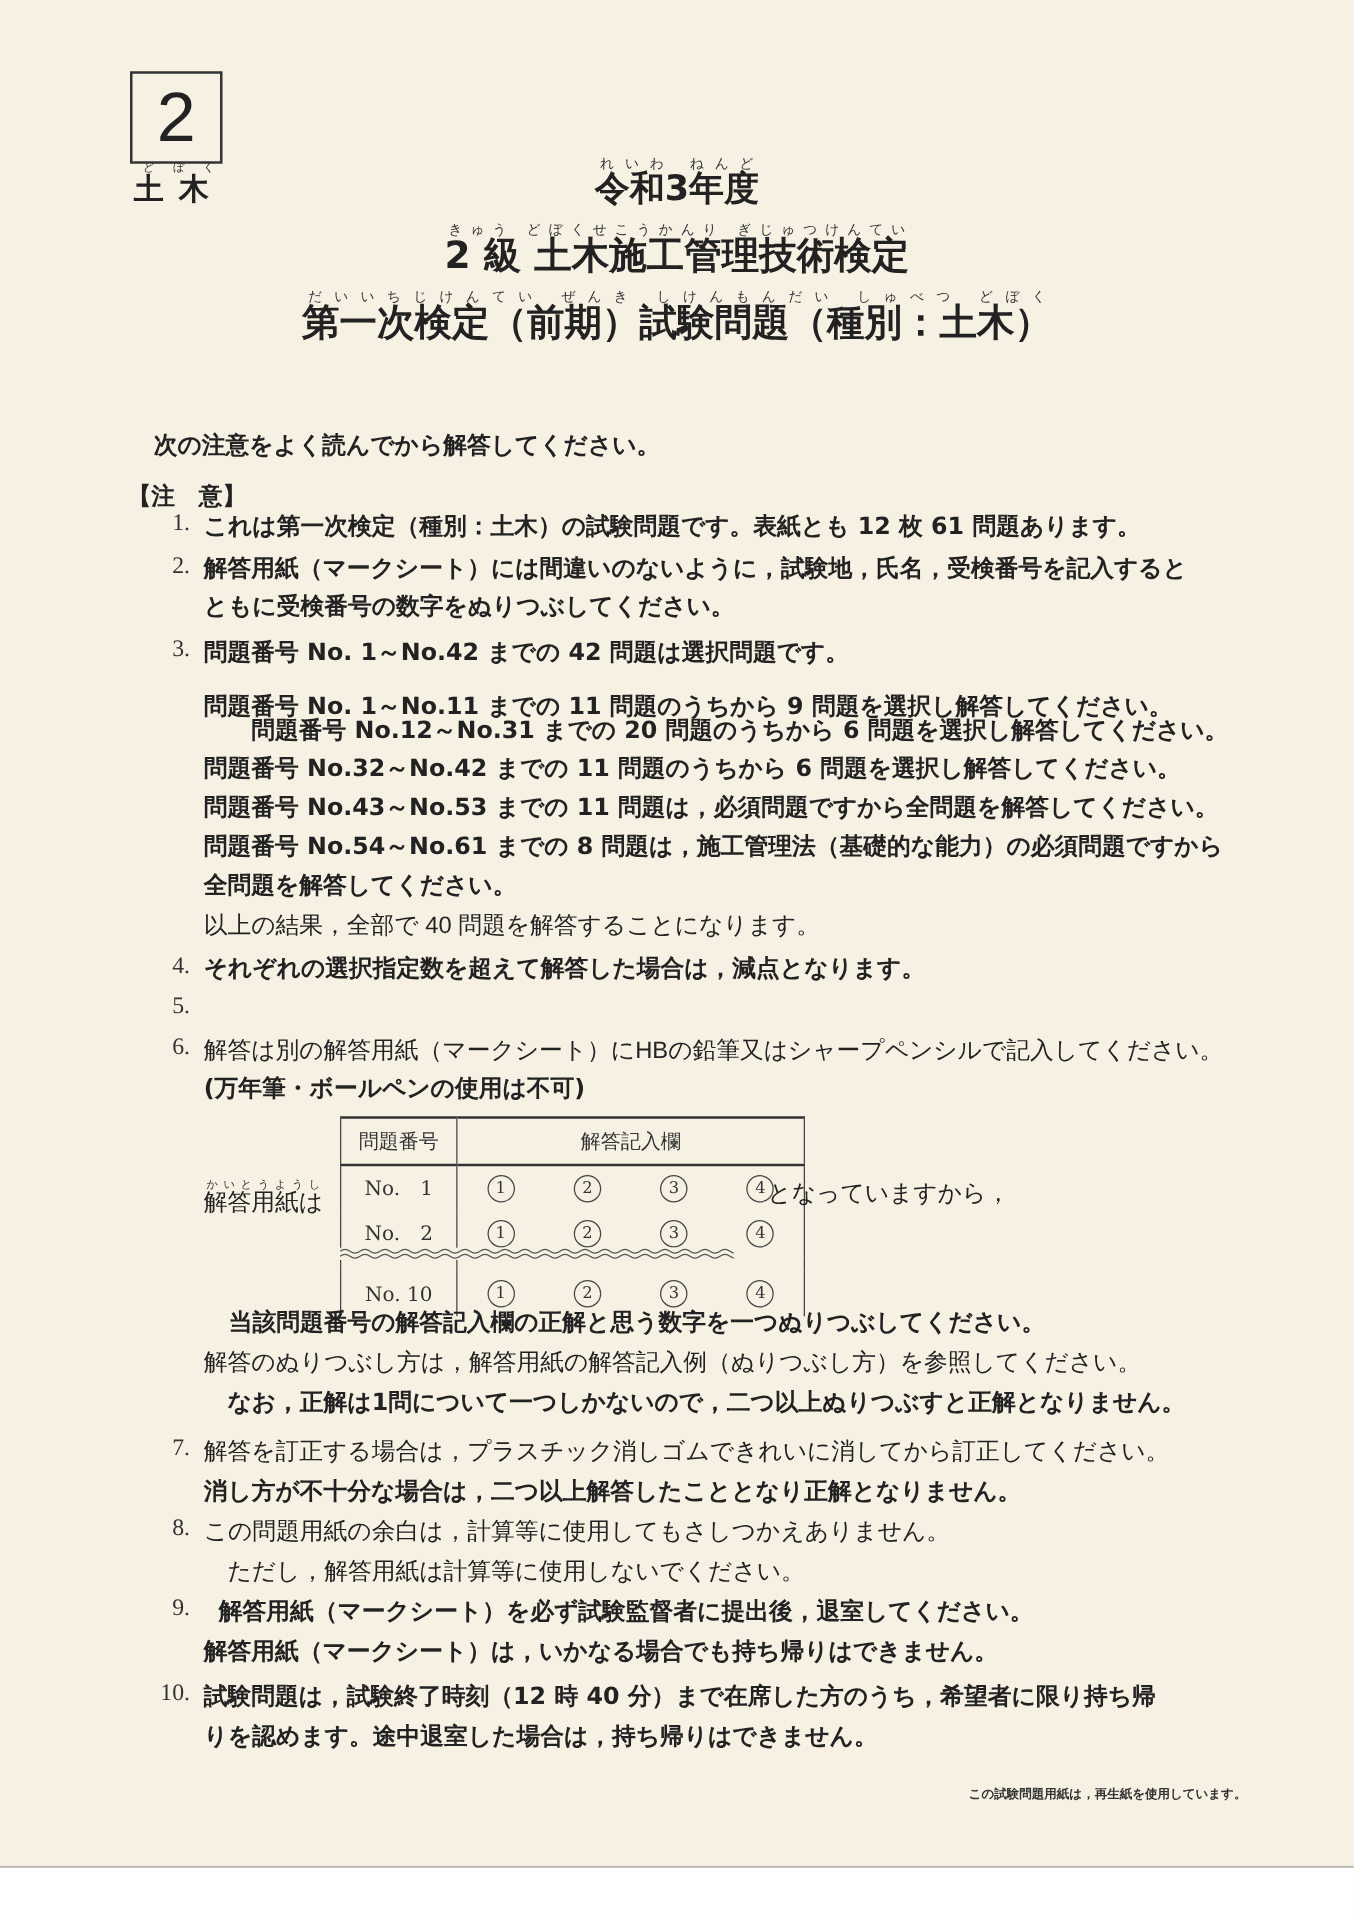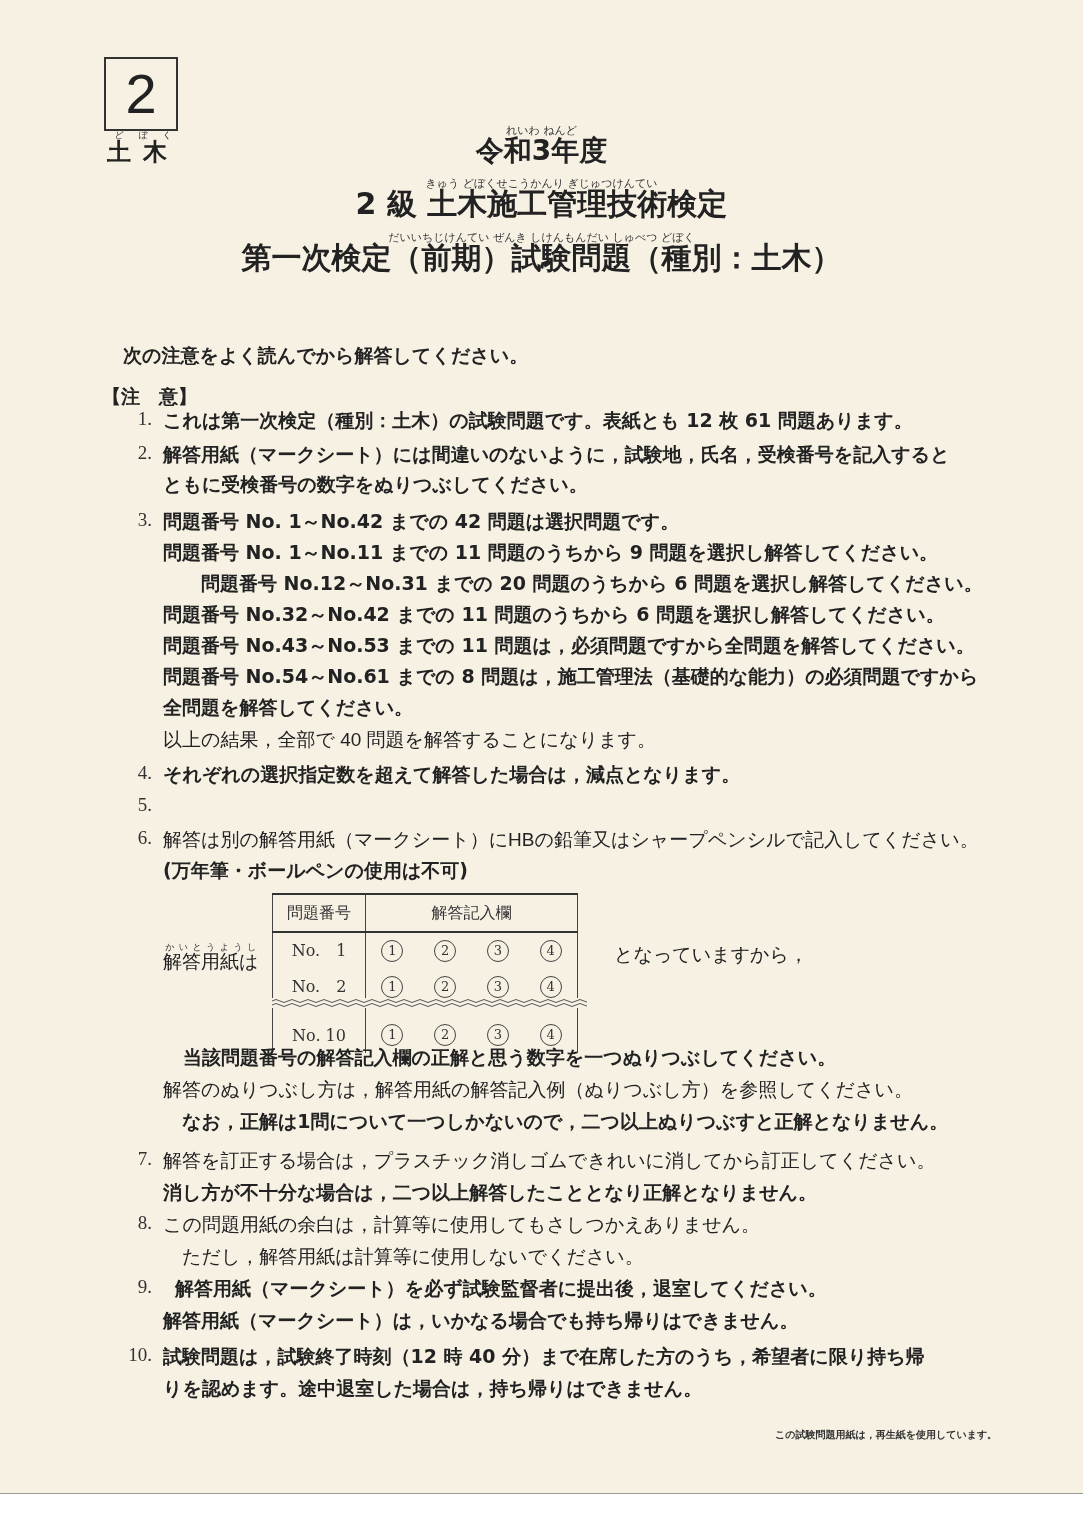--- a/index.html
+++ b/index.html
@@ -22,33 +22,33 @@
   }
   .category {
     position: absolute; left: 107px; top: 130px;
     font-size: 24px; font-weight: bold; letter-spacing: 12px;
   }
   ruby { ruby-position: over; }
   rt { font-size: 9px; font-weight: normal; color: #333; letter-spacing: 0; }
   .title { position: absolute; left: 0; width: 1083px; text-align: center; font-weight: bold; }
   .t1 { top: 125px; font-size: 28px; }
   .t2 { top: 178px; font-size: 30px; }
-  .t2 rt, .t1 rt, .t3 rt { font-size: 11px; text-align: center; }
+  .t2 rt, .t1 rt, .t3 rt { font-size: 11px; }
   .t3 { top: 232px; font-size: 30px; }
   .line {
     position: absolute; white-space: nowrap; font-size: 19px; font-weight: bold;
     font-family: "DejaVu Sans", sans-serif; color: #222;
   }
   .line.thin { font-weight: normal; font-family: Liberation Sans, sans-serif; }
   .num {
     position: absolute; font-family: "Liberation Serif", serif; font-size: 19px;
     color: #333; text-align: right; width: 30px;
   }
   .mark-table {
-    position: absolute; left: 272px; top: 893px; width: 306px;
+    position: absolute; left: 272px; top: 893px; width: 372px;
     border-collapse: collapse; font-family: "DejaVu Serif", serif; font-size: 16px; color: #333;
   }
   .mark-table td, .mark-table th { border-left: 1.5px solid #444; border-right: 1.5px solid #444; height: 36px; padding: 0; text-align: center; font-weight: normal; }
   .mark-table th { border-top: 2px solid #333; border-bottom: 2px solid #333; height: 36px; }
   .mark-table .qcol { width: 92px; }
   .wave {
     position: absolute; left: 272px; top: 998px; width: 315px; height: 10px;
   }
   .circles { display: flex; justify-content: space-around; }
   .circle { display: inline-block; width: 20px; height: 20px; border: 1px solid #444; border-radius: 50%; line-height: 20px; font-size: 13px; text-align: center; }
@@ -79,21 +79,21 @@
 
   <div class="num" style="left:122px; top:408px;">1.</div>
   <div class="line" style="left:163px; top:408px;">これは第一次検定（種別：土木）の試験問題です。表紙とも 12 枚 61 問題あります。</div>
 
   <div class="num" style="left:122px; top:442px;">2.</div>
   <div class="line" style="left:163px; top:442px;">解答用紙（マークシート）には間違いのないように，試験地，氏名，受検番号を記入すると</div>
   <div class="line" style="left:163px; top:472px;">ともに受検番号の数字をぬりつぶしてください。</div>
 
   <div class="num" style="left:122px; top:509px;">3.</div>
   <div class="line" style="left:163px; top:509px;">問題番号 No. 1～No.42 までの 42 問題は選択問題です。</div>
-  <div class="line" style="left:163px; top:540px;">問題番号 No. 1～No.11 までの 11 問題のうちから 9 問題を選択し解答してください。</div>
+  <div class="line" style="left:163px; top:552px;">問題番号 No. 1～No.11 までの 11 問題のうちから 9 問題を選択し解答してください。</div>
   <div class="line" style="left:163px; top:571px;padding-left:38px;">問題番号 No.12～No.31 までの 20 問題のうちから 6 問題を選択し解答してください。</div>
   <div class="line" style="left:163px; top:602px;">問題番号 No.32～No.42 までの 11 問題のうちから 6 問題を選択し解答してください。</div>
   <div class="line" style="left:163px; top:633px;">問題番号 No.43～No.53 までの 11 問題は，必須問題ですから全問題を解答してください。</div>
   <div class="line" style="left:163px; top:664px;">問題番号 No.54～No.61 までの 8 問題は，施工管理法（基礎的な能力）の必須問題ですから</div>
   <div class="line" style="left:163px; top:695px;">全問題を解答してください。</div>
   <div class="line thin" style="left:163px; top:727px;">以上の結果，全部で 40 問題を解答することになります。</div>
 
   <div class="num" style="left:122px; top:762px;">4.</div>
   <div class="line" style="left:163px; top:762px;">それぞれの選択指定数を超えて解答した場合は，減点となります。</div>
 

